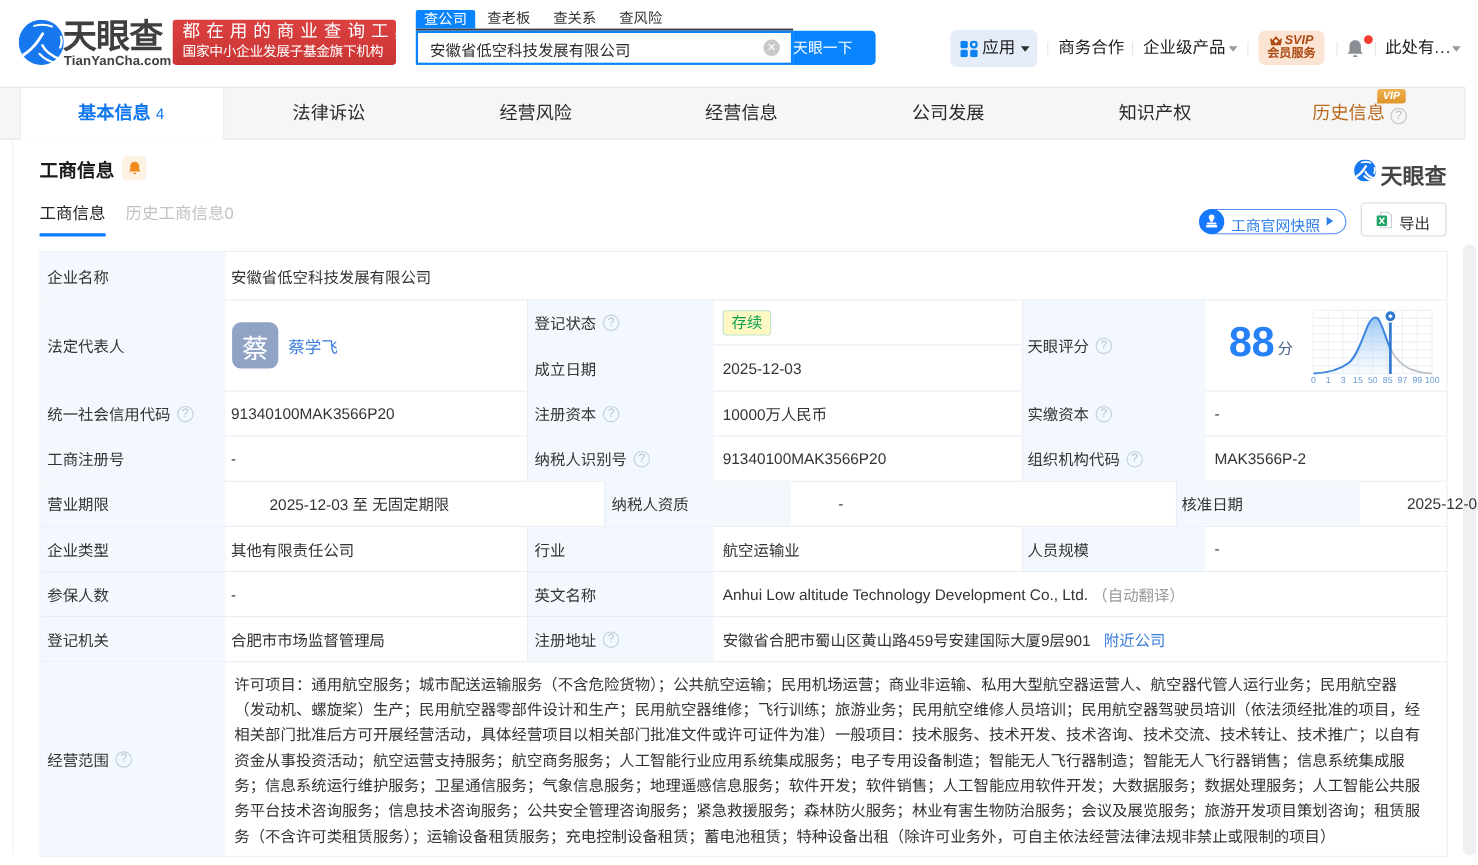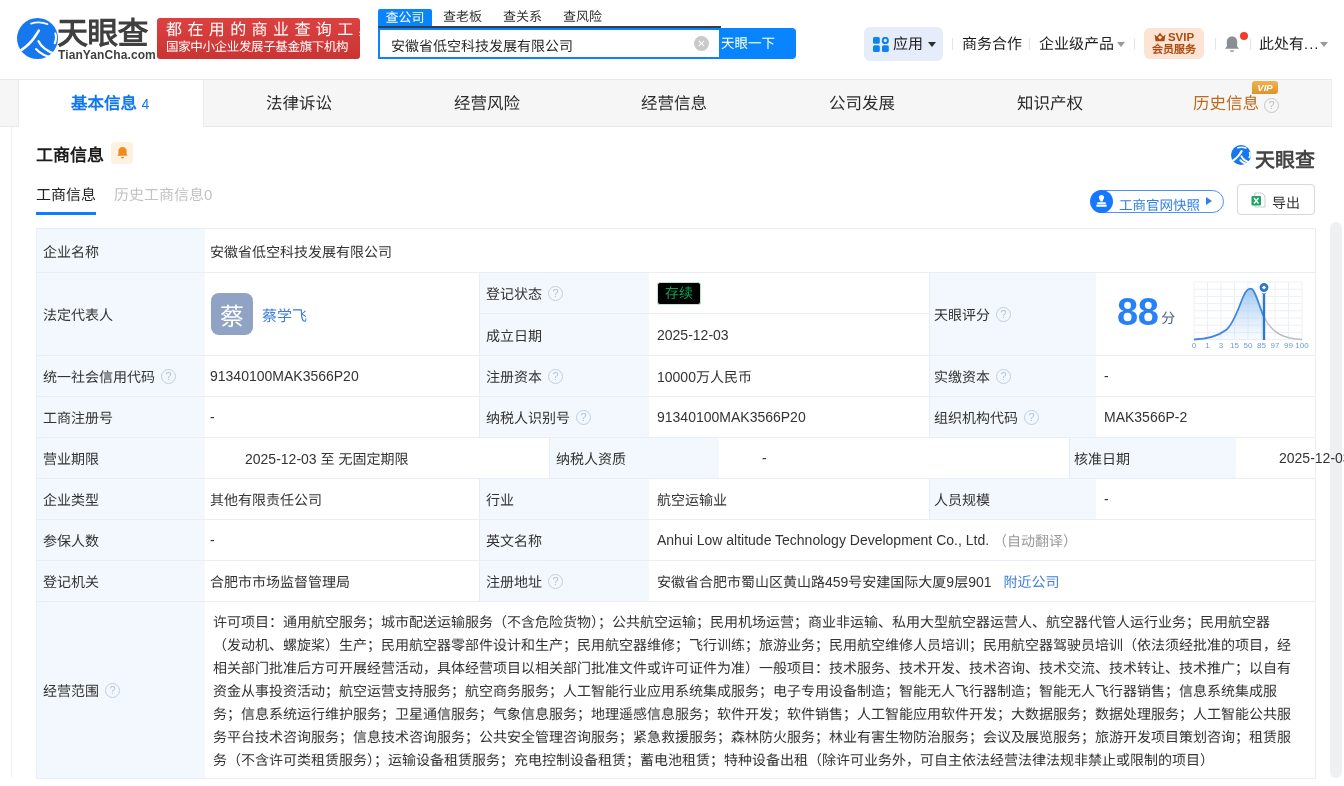--- a/index.html
+++ b/index.html
@@ -65,21 +65,21 @@
 <div class="abs" style="left:962px;top:36px;font-size:15px;line-height:15px;color:#1d1d1d;">商务合作</div>
 <div class="abs hdiv" style="left:1029px;top:38px;height:12px;"></div>
 <div class="abs" style="left:1039px;top:36px;font-size:15px;line-height:15px;color:#1d1d1d;">企业级产品</div>
 <div class="abs tri-down gray" style="left:1117px;top:41.5px;border-left-width:4px;border-right-width:4px;border-top-width:5px;"></div>
 <div class="abs hdiv" style="left:1134px;top:38px;height:12px;"></div>
 <div class="abs" style="left:1144px;top:27.5px;width:60px;height:31.5px;background:#fbe4d3;border-radius:6px;color:#ad4a12;">
   <div style="display:flex;align-items:center;justify-content:center;margin-top:3.5px;">
     <svg width="12" height="10" viewBox="0 0 12 10">
         <path d="M0.5 2.6 L3 4.4 L6 0.8 L9 4.4 L11.5 2.6 L10.4 9.2 L1.6 9.2 Z M6 7.6 L8 5.2 L6 3.4 L4 5.2 Z" fill="#ad4a12" fill-rule="evenodd"></path>
       </svg>
-    <span style="font-size:11.5px;font-weight:700;margin-left:2px;">SVIP</span>
+    <span style="font-size:11.5px;font-weight:700;font-style:italic;margin-left:2px;">SVIP</span>
   </div>
   <div style="font-size:11px;font-weight:700;line-height:12px;text-align:center;">会员服务</div>
 </div>
 <div class="abs hdiv" style="left:1214.5px;top:38px;height:12px;"></div>
 <svg class="abs" style="left:1224px;top:36px;" width="16" height="17" viewBox="0 0 16 17">
   <path d="M8 0.5 C4.7 0.5 2.8 3 2.8 5.8 L2.8 10.5 L1 12.8 L15 12.8 L13.2 10.5 L13.2 5.8 C13.2 3 11.3 0.5 8 0.5 Z" fill="#898e95"></path>
   <rect x="6" y="14.2" width="4" height="1.6" rx="0.8" fill="#898e95"></rect>
 </svg>
 <div class="abs" style="left:1239.5px;top:31.5px;width:8px;height:8px;border-radius:50%;background:#f23c30;"></div>
 <div class="abs hdiv" style="left:1249.5px;top:38px;height:12px;"></div>
@@ -151,21 +151,21 @@
   <div class="row" style="height:83px;">
     <div class="lbl w-l1">法定代表人</div>
     <div class="val w-v1">
       <div style="width:42px;height:42px;background:#91a3c4;border-radius:8px;color:#fff;font-size:24px;display:flex;align-items:center;justify-content:center;margin-left:1px;">蔡</div>
       <a class="lnk" style="font-size:15px;margin-left:9px;">蔡学飞</a>
     </div>
     <div style="width:450px;flex-shrink:0;border-left:1px solid #e9eef4;">
       <div style="display:flex;height:41px;border-bottom:1px solid #e9eef4;">
         <div class="lbl" style="width:169px;">登记状态<span class="help">?</span></div>
         <div class="val" style="width:280px;">
-            <span style="display:inline-block;background:#000000;border:1px solid #bfe3cb;border-radius:3px;color:#0c9e52;font-size:14px;line-height:21px;padding:0 7px;">存续</span>
+            <span style="display:inline-block;background:#fef9c3;border:1px solid #bfe3cb;border-radius:3px;color:#0c9e52;font-size:14px;line-height:21px;padding:0 7px;">存续</span>
           </div>
       </div>
       <div style="display:flex;height:41px;">
         <div class="lbl" style="width:169px;">成立日期</div>
         <div class="val" style="width:280px;">2025-12-03</div>
       </div>
     </div>
     <div class="lbl w-l3">天眼评分<span class="help">?</span></div>
     <div class="val w-v3" style="padding:0;position:relative;">
       <div style="position:absolute;left:21px;top:19px;font-size:38px;font-weight:700;color:#2781f6;letter-spacing:-0.5px;line-height:40px;">88<span style="font-size:14px;font-weight:400;color:#48608a;letter-spacing:0;vertical-align:2px;margin-left:3px;">分</span></div>

